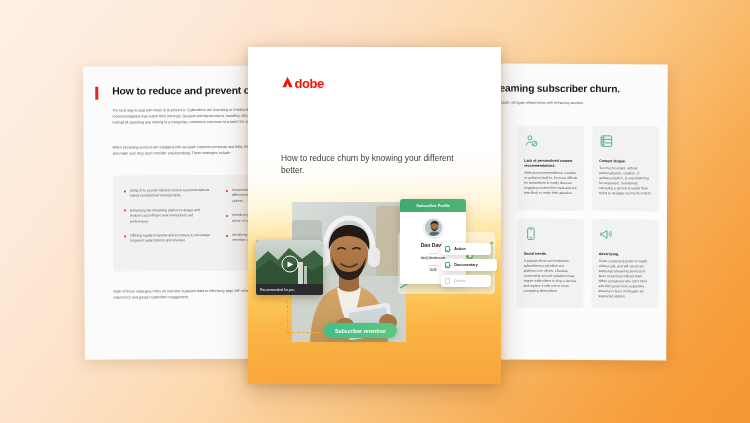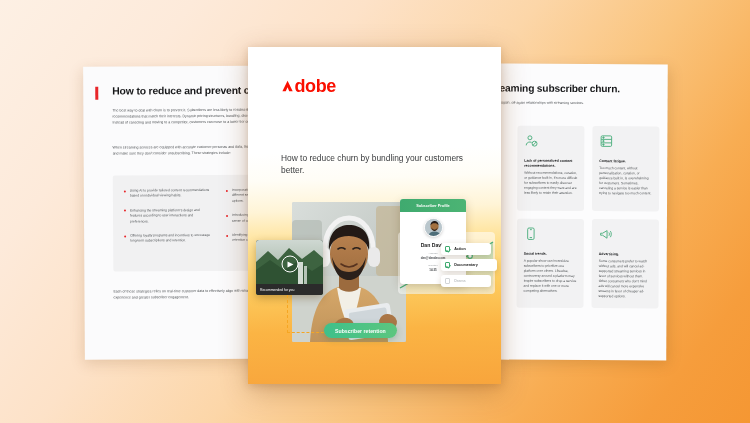--- a/index.html
+++ b/index.html
@@ -124,21 +124,21 @@
     background: linear-gradient(178deg,
       #ffffff 0%, #ffffff 31%,
       #fffdf6 39%, #fff4d6 48%,
       #ffe193 58%, #fdcc5f 70%,
       #fbb444 83%, #f8a53c 100%);
     box-shadow: 0 7px 26px rgba(120,60,10,.30), 0 2px 8px rgba(120,60,10,.18);
     overflow: hidden;
   }
   .cover .logo {
     position: absolute; left: 33px; top: 29px;
-    font-size: 18px; font-weight: 700; color: #fa0f00;
+    font-size: 13px; font-weight: 700; color: #fa0f00;
     letter-spacing: -0.4px;
     display: flex; align-items: baseline;
   }
   .cover .logo svg { margin-right: 0.5px; }
   .cover h1 {
     position: absolute; left: 33px; top: 62px;
     width: 200px;
     font-size: 15.2px; line-height: 19px;
     font-weight: 700; color: #1b1c1e;
     letter-spacing: -0.45px;
@@ -372,21 +372,21 @@
 
   <div class="cover">
 
     <div class="logo">
       <svg width="13" height="12" viewBox="0 0 24 22" aria-hidden="true">
         <path d="M12.1 1.2 L21.6 20.8 L15.2 20.8 L12.1 13.4 L8.8 20.8 L2.6 20.8 Z" fill="#fa0f00"></path>
       </svg>
       <span>dobe</span>
     </div>
 
-    <div class="deck">How to reduce churn by bundling your customers better.</div>
+    <div class="deck">How to reduce churn by knowing your different better.</div>
 
     <div class="photo">
       <svg width="114" height="140" viewBox="0 0 114 140">
         <defs>
           <linearGradient id="wall" x1="0" y1="0" x2="1" y2="1">
             <stop offset="0%" stop-color="#d9dedb"></stop>
             <stop offset="55%" stop-color="#c6ccc8"></stop>
             <stop offset="100%" stop-color="#b9c1bd"></stop>
           </linearGradient>
           <linearGradient id="jacket" x1="0" y1="0" x2="0" y2="1">

